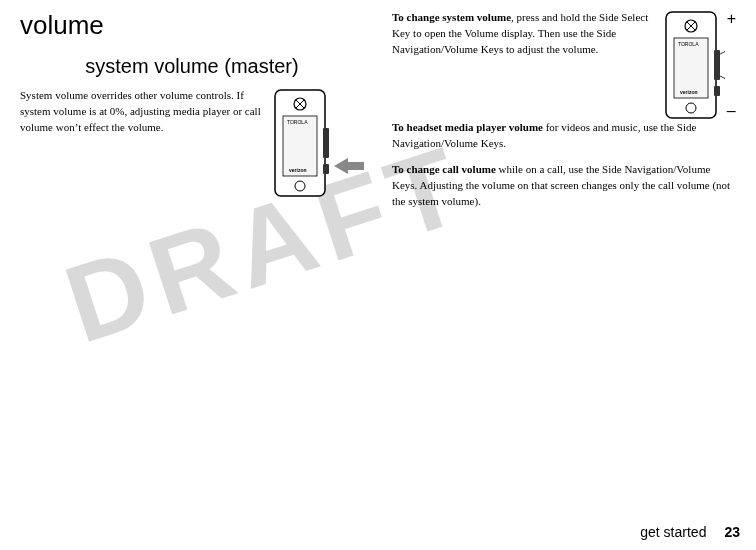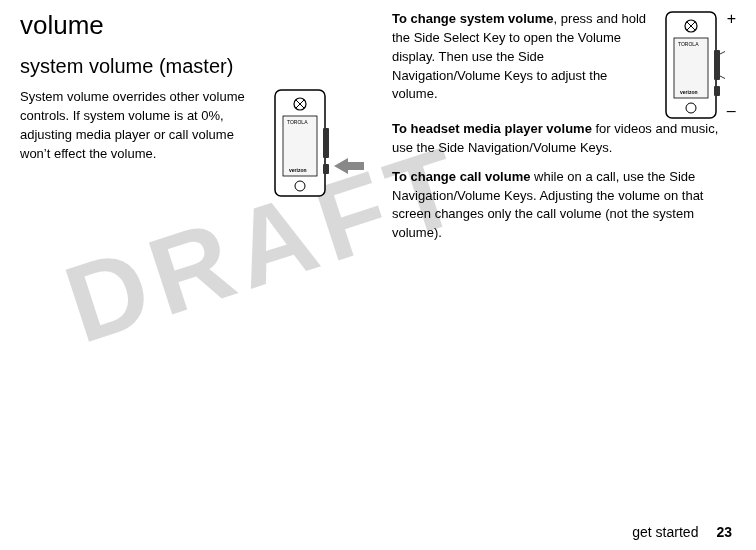--- a/index.html
+++ b/index.html
@@ -36,26 +36,28 @@
     font-size: 26px;
     font-weight: normal;
     margin-bottom: 12px;
   }
   
   h2.section {
     font-size: 20px;
     font-weight: normal;
     margin-top: 14px;
     margin-bottom: 10px;
+    text-align: center;
   }
   
   p.body {
-    font-size: 13px;
+    font-size: 11px;
     line-height: 1.45;
     margin-bottom: 10px;
+    font-family: Liberation Serif, serif;
   }
   
   .bold-run { font-weight: bold; }
   
   .float-block {
     float: right;
     margin-left: 8px;
     display: flex;
     align-items: center;
   }
@@ -69,21 +71,21 @@
     flex-direction: column;
     justify-content: space-between;
     height: 110px;
     margin-left: 2px;
     font-size: 16px;
   }
   
   .footer {
     position: absolute;
     bottom: 10px;
-    right: 24px;
+    right: 16px;
     font-size: 14px;
     z-index: 1;
   }
   
   .footer .label { margin-right: 18px; }
   .footer .num { font-weight: bold; }
   
   .clearfix::after { content: ""; display: block; clear: both; }
 </style>
 </head>

